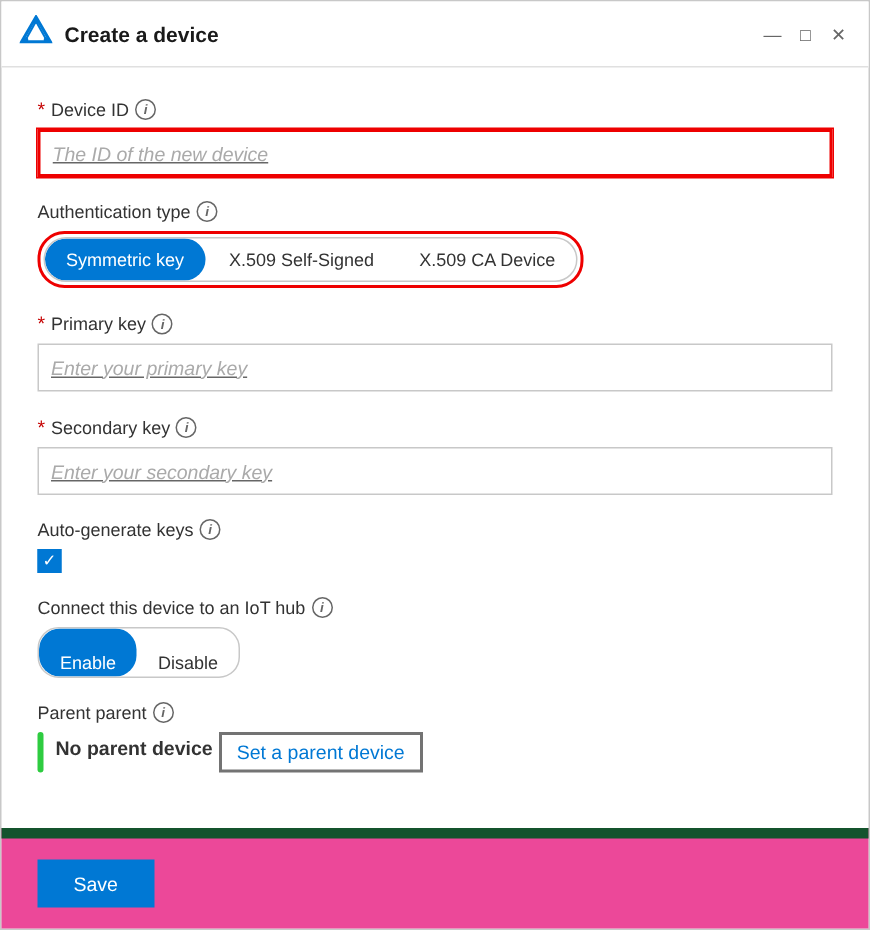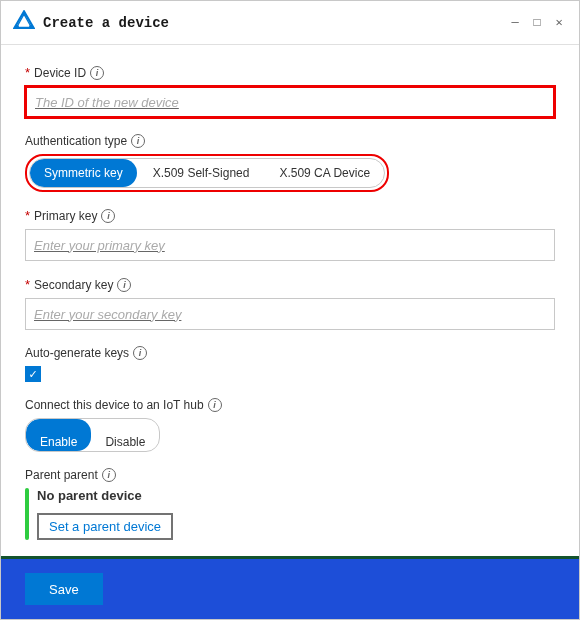--- a/index.html
+++ b/index.html
@@ -22,21 +22,20 @@
       flex-direction: column;
     }
     .title-bar {
       display: flex;
       align-items: center;
       justify-content: space-between;
       padding: 10px 12px;
       background: #ffffff;
       border-bottom: 1px solid #e0e0e0;
       height: 44px;
-      font-family: Liberation Mono, monospace;
     }
     .title-bar-left {
       display: flex;
       align-items: center;
       gap: 8px;
     }
     .title-bar-title {
       font-size: 14px;
       font-weight: 600;
       color: #1a1a1a;
@@ -208,28 +207,29 @@
       gap: 0;
     }
     .green-bar {
       width: 4px;
       background: #2ecc40;
       margin-right: 8px;
       border-radius: 2px;
     }
     .parent-device-content {
       display: flex;
-      flex-direction: column;
+      flex-direction: row;
       gap: 4px;
+      align-items: center;
     }
     
     .footer-bar {
-      border-top: 3px solid #14532d;
+      border-top: 7px solid #14532d;
       padding: 14px 24px;
-      background: #1d4ed8;
+      background: #ec4899;
     }
     .save-btn {
       background: #0078d4;
       color: white;
       border: none;
       padding: 6px 24px;
       font-size: 13px;
       font-weight: 500;
       cursor: pointer;
       height: 32px;

